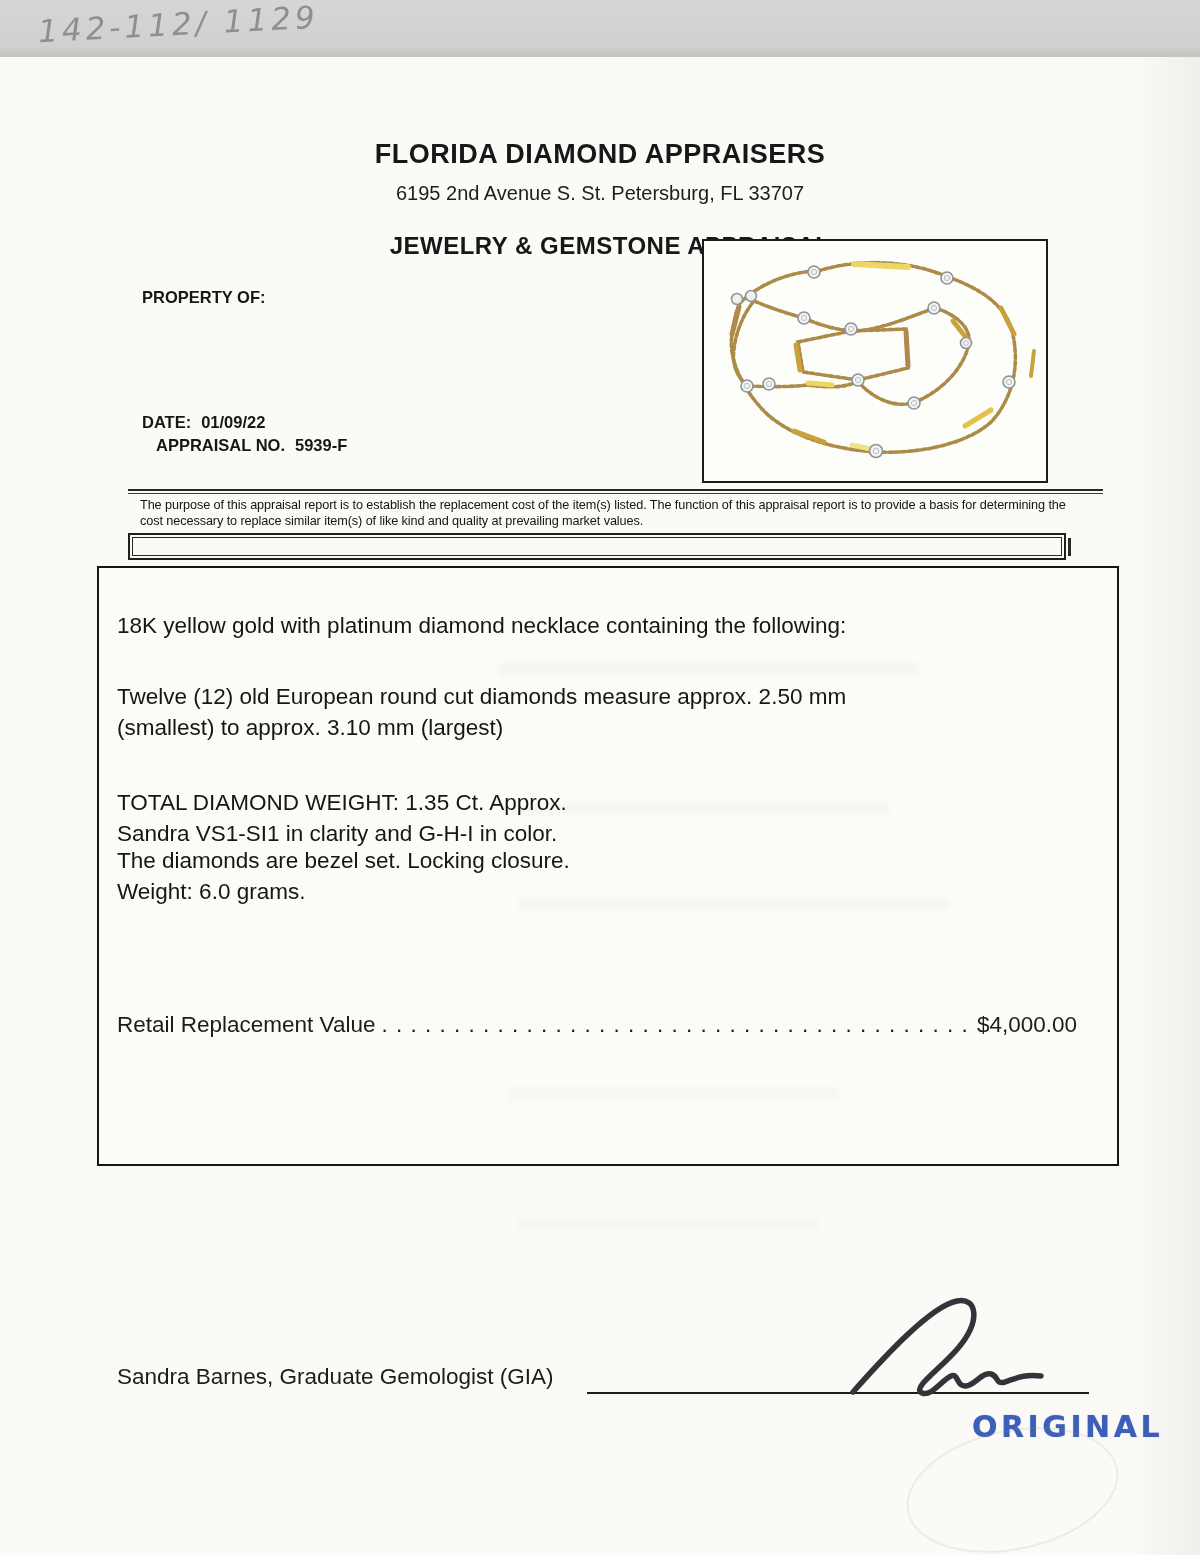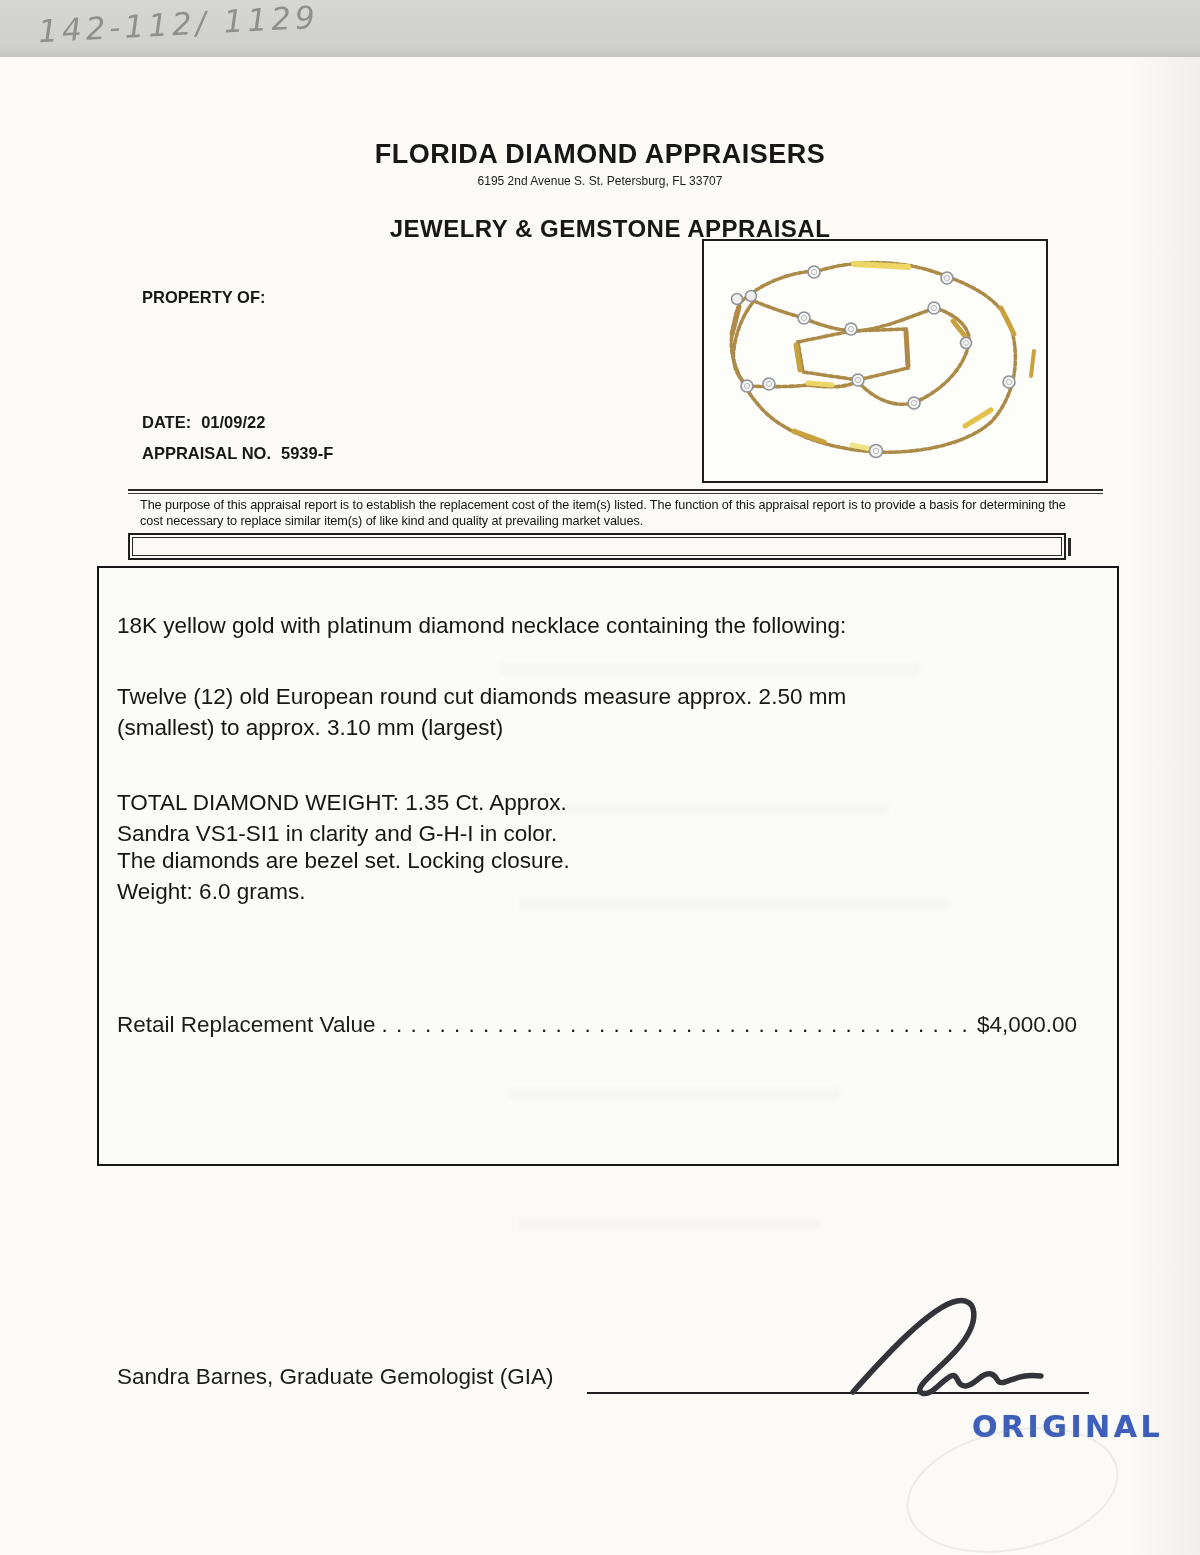--- a/index.html
+++ b/index.html
@@ -30,27 +30,27 @@
     font-style:italic;
     font-size:31px;
     letter-spacing:4px;
     color:#8f8f8d;
     transform:rotate(-3deg);
     white-space:nowrap;
   }
 
   .header-wrap { left:0; top:139px; width:1200px; text-align:center; }
   .company-name { font-size:27px; font-weight:bold; letter-spacing:0.5px; color:#171717; }
-  .company-address { font-size:12px; margin-top:4px; color:#1d1d1d; }
+  .company-address { font-size:20px; margin-top:12px; color:#1d1d1d; }
   .document-title { font-size:24px; font-weight:bold; margin-top:27px; letter-spacing:0.5px; color:#171717;padding-left:20px; }
 
   .label-bold { font-size:16.5px; font-weight:bold; color:#171717; }
   .property-of { left:142px; top:288px; }
   .date-row { left:142px; top:413px; }
-  .appraisal-row { left:142px; top:436px;margin-top:8px; }
+  .appraisal-row { left:156px; top:436px; }
   .meta-val { margin-left:10px; }
 
   .jewelry-photo {
     left:702px; top:239px; width:346px; height:244px;
     border:2px solid #1c1c1c;
     background:#fdfdfa;
   }
 
   .divider-rule {
     left:128px; top:489px; width:975px; height:5px;

